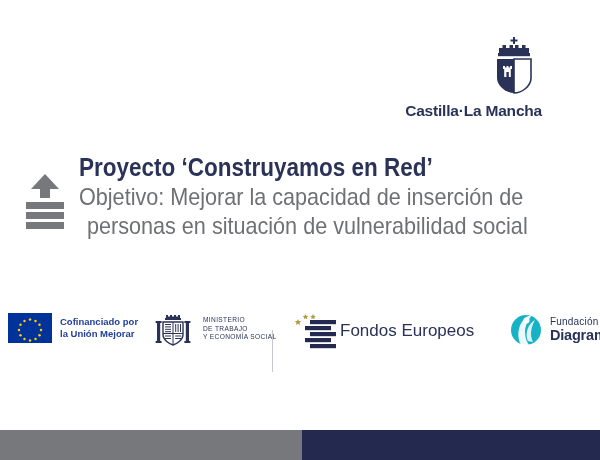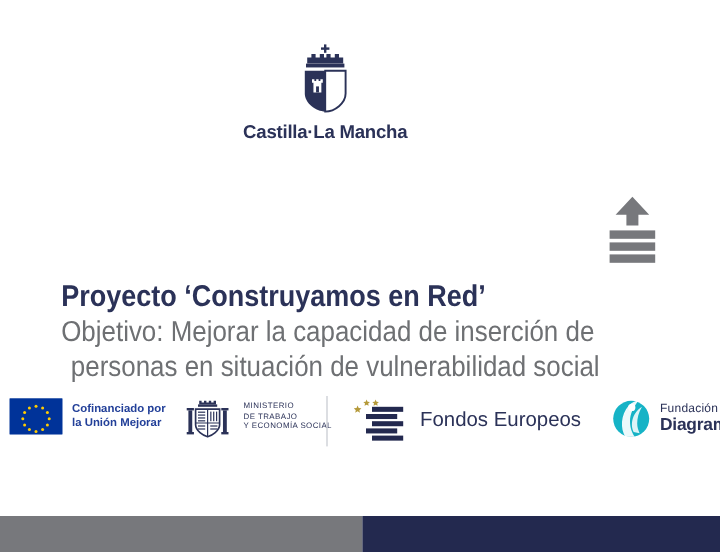--- a/index.html
+++ b/index.html
@@ -21,21 +21,21 @@
   }
 
   
   .emblem-block {
     position: absolute;
     top: 36px;
     left: 0;
     width: 542px;
     display: flex;
     flex-direction: column;
-    align-items: center;
+    align-items: flex-end;
   }
   .shield-wrap {
     width: 56px;
     height: 62px;
     position: relative;
   }
   .wordmark {
     margin-top: 4px;
     font-family: "Liberation Sans", sans-serif;
     font-weight: bold;
@@ -49,23 +49,22 @@
   .title-block {
     position: absolute;
     top: 152px;
     left: 0;
     width: 600px;
     display: flex;
     justify-content: center;
   }
   .title-inner {
     display: flex;
-    align-items: flex-end;
+    align-items: center;
     gap: 12px;
-    flex-direction: column;
   }
   .arrow-bars-icon {
     width: 44px;
     height: 58px;
     flex: 0 0 44px;
     margin-top: 10px;
   }
   .title-texts {
     display: flex;
     flex-direction: column;
@@ -91,21 +90,21 @@
     white-space: nowrap;
   }
   .objective-line.line2 {
     transform-origin: left center;
     margin-left: 8px;
   }
 
   
   .logo-strip {
     position: absolute;
-    top: 322px;
+    top: 303px;
     left: 0;
     width: 520px;
     height: 60px;
   }
   .logo-unit {
     position: absolute;
     display: flex;
     align-items: center;
   }
 
@@ -140,21 +139,21 @@
   .divider {
     position: absolute;
     left: 272px;
     top: 330px;
     width: 1px;
     height: 42px;
     background: #c6c8cf;
   }
 
   
-  .logo-fondos { left: 294px; top: 8px; gap: 10px; }
+  .logo-fondos { left: 294px; top: 8px; }
   .fondos-mark { width: 46px; height: 40px; flex: 0 0 46px; }
   .fondos-text {
     font-family: "Liberation Sans", sans-serif;
     font-size: 17px;
     color: #2b3258;
     white-space: nowrap;
   }
 
   
   .logo-diagrama { left: 508px; top: 8px; gap: 6px; }

